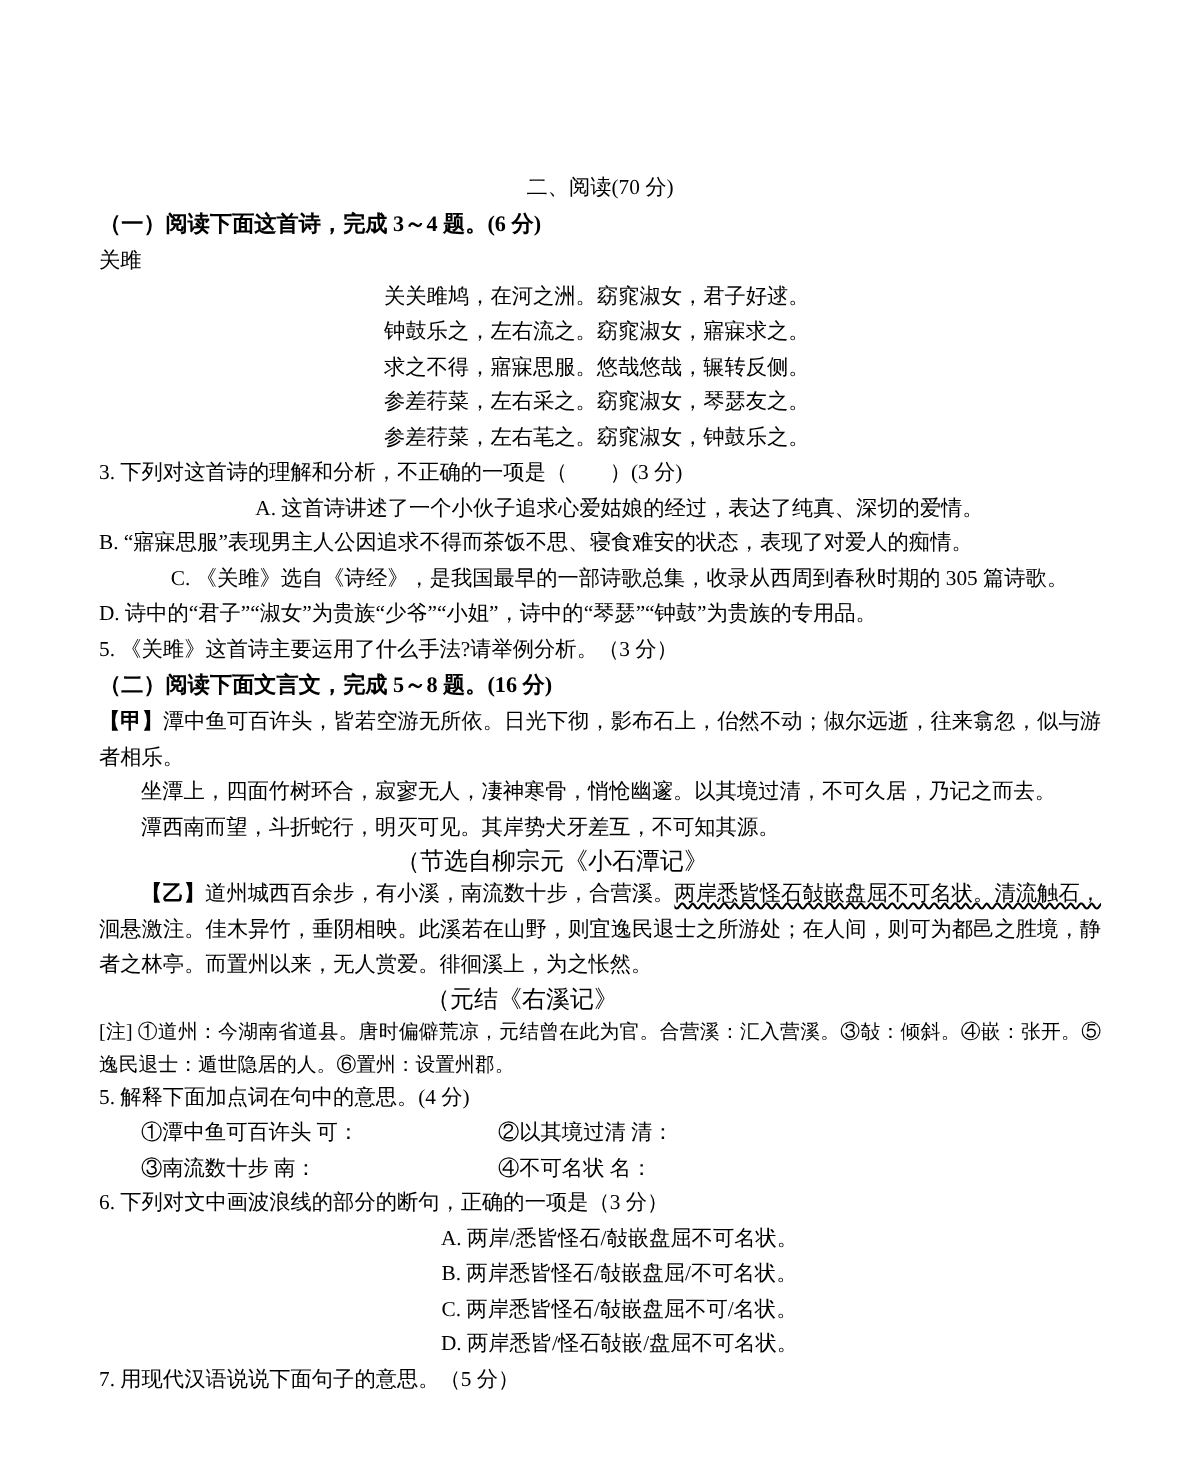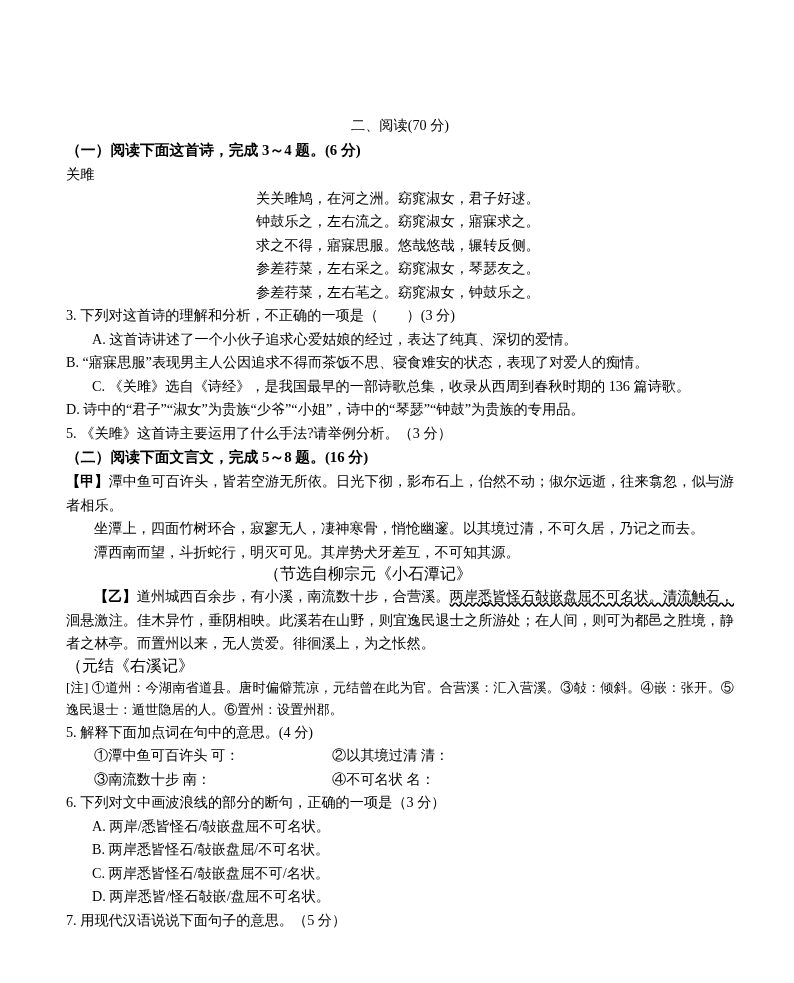--- a/index.html
+++ b/index.html
@@ -52,26 +52,27 @@
     white-space: pre-wrap;
   }
   .para-ind {
     font-size: 14.2px;
     line-height: 23.5px;
     text-align: justify;
     text-indent: 28px;
     white-space: pre-wrap;
   }
   .right { text-align: center; padding-right: 64px; }
-  .right2 { text-align: left; padding-right: 104px; }
+  .right2 { text-align: center; padding-right: 104px; }
   .opt {
     font-size: 14.2px;
     line-height: 23.5px;
     padding-left: 26px;
     white-space: pre-wrap;
+    text-align: center;
   }
   .note {
     font-size: 13.2px;
     line-height: 22px;
     text-align: justify;
     white-space: pre-wrap;
   }
   .wavy {
     text-decoration: underline;
     text-decoration-style: wavy;
@@ -99,21 +100,21 @@
     <div class="poem-title">关雎</div>
     <div class="poem-line">关关雎鸠，在河之洲。窈窕淑女，君子好逑。</div>
     <div class="poem-line">钟鼓乐之，左右流之。窈窕淑女，寤寐求之。</div>
     <div class="poem-line">求之不得，寤寐思服。悠哉悠哉，辗转反侧。</div>
     <div class="poem-line">参差荇菜，左右采之。窈窕淑女，琴瑟友之。</div>
     <div class="poem-line">参差荇菜，左右芼之。窈窕淑女，钟鼓乐之。</div>
 
     <div class="para">3. 下列对这首诗的理解和分析，不正确的一项是（        ）(3 分)</div>
     <div class="opt">A. 这首诗讲述了一个小伙子追求心爱姑娘的经过，表达了纯真、深切的爱情。</div>
     <div class="para">B. “寤寐思服”表现男主人公因追求不得而茶饭不思、寝食难安的状态，表现了对爱人的痴情。</div>
-    <div class="opt">C. 《关雎》选自《诗经》，是我国最早的一部诗歌总集，收录从西周到春秋时期的 136 篇诗歌。</div>
+    <div class="opt">C. 《关雎》选自《诗经》，是我国最早的一部诗歌总集，收录从西周到春秋时期的 305 篇诗歌。</div>
     <div class="para">D. 诗中的“君子”“淑女”为贵族“少爷”“小姐”，诗中的“琴瑟”“钟鼓”为贵族的专用品。</div>
 
     <div class="para">5. 《关雎》这首诗主要运用了什么手法?请举例分析。（3 分）</div>
 
     <div class="section-head">（二）阅读下面文言文，完成 5～8 题。(16 分)</div>
 
     <div class="para"><span class="bold">【甲】</span><span>潭中鱼可百许头，皆若空游无所依。日光下彻，影布石上，佁然不动；俶尔远逝，往来翕忽，似与游者相乐。</span></div>
     <div class="para-ind">坐潭上，四面竹树环合，寂寥无人，凄神寒骨，悄怆幽邃。以其境过清，不可久居，乃记之而去。</div>
     <div class="para-ind">潭西南而望，斗折蛇行，明灭可见。其岸势犬牙差互，不可知其源。</div>
     <div class="right">（节选自柳宗元《小石潭记》</div>

